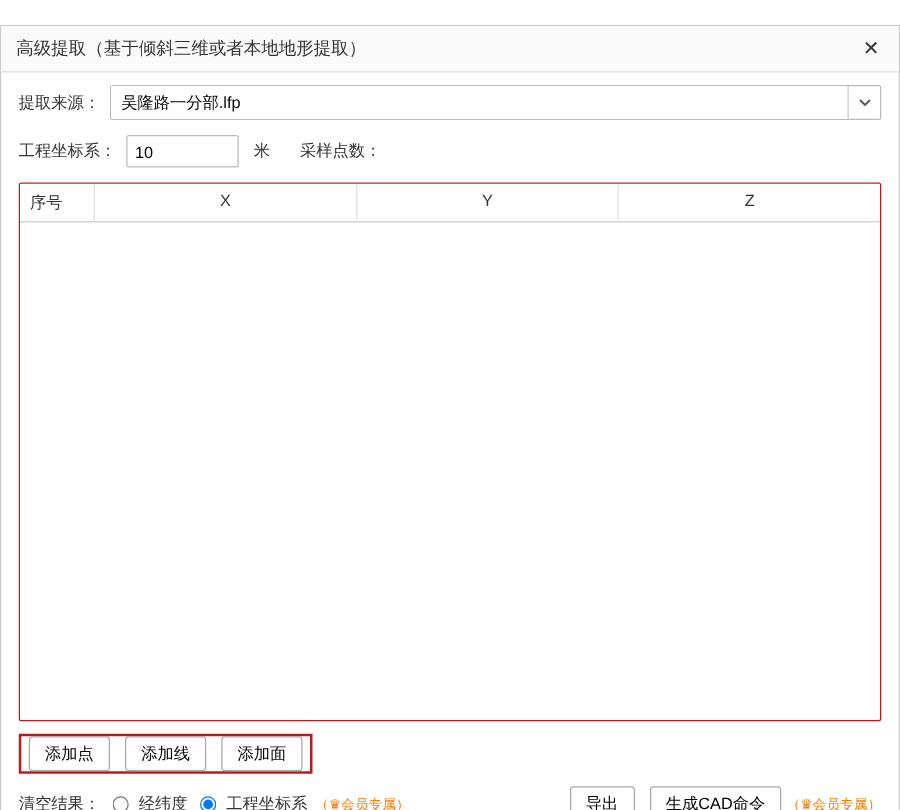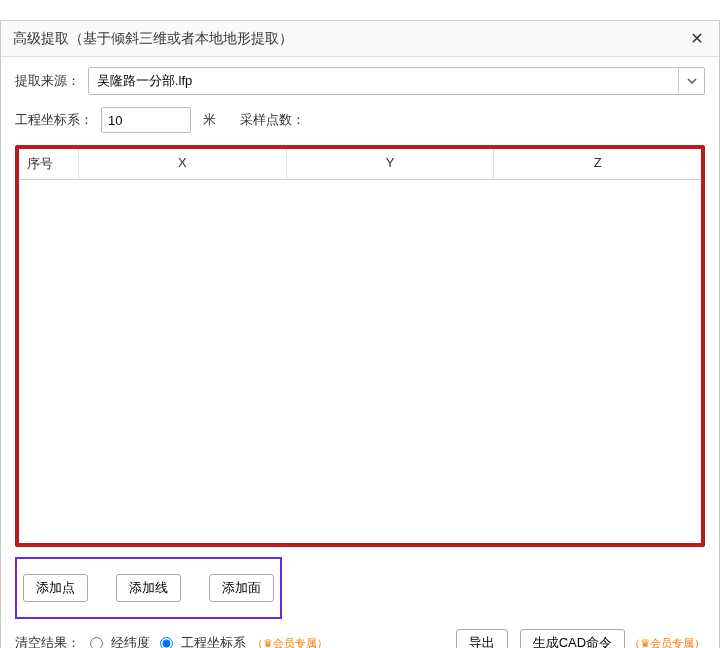--- a/index.html
+++ b/index.html
@@ -9,32 +9,32 @@
   .titlebar .title { font-size:14px; }
   .close { cursor:pointer; font-size:16px; color:#333; width:20px; text-align:center; }
   .body { flex:1; padding:10px 14px; display:flex; flex-direction:column; }
   .row { display:flex; align-items:center; margin-bottom:12px; gap:8px; }
   .row label { white-space:nowrap; }
   .combo { flex:1; display:flex; border:1px solid #bbb; border-radius:2px; height:28px; }
   .combo input { flex:1; border:none; padding:0 8px; font-size:13px; outline:none; }
   .combo .arrow { width:26px; border-left:1px solid #ccc; display:flex; align-items:center; justify-content:center; cursor:pointer; }
   .interval-input { width:90px; height:26px; border:1px solid #bbb; border-radius:2px; padding:0 6px; font-size:13px; outline:none; }
   .unit { margin:0 16px 0 4px; }
-  .table-wrap { flex:1; border:4px solid #b91c1c; border-radius:2px; overflow:hidden; }
+  .table-wrap { flex:1; border:1px solid #b91c1c; border-radius:2px; overflow:hidden; }
   .thead { display:flex; border-bottom:1px solid #ccc; background:#fff; }
   .th { padding:6px 8px; border-right:1px solid #e0e0e0; font-weight:normal; text-align:center; }
   .th.seq { width:60px; text-align:left; }
   .th.x { flex:1; }
   .th.y { flex:1; }
   .th.z { flex:1; border-right:none; }
   .tbody { height:100%; }
   .btn { border:1px solid #aaa; background:#fff; border-radius:3px; padding:4px 12px; font-size:13px; cursor:pointer; white-space:nowrap; }
   .bottom1 { display:flex; align-items:center; justify-content:space-between; margin-top:10px; }
   .bottom1 .left { display:flex; gap:12px; }
-  .highlight-box { border:2px solid #6d28d9; padding:15px 6px; display:flex; gap:28px; }
+  .highlight-box { border:2px solid #b91c1c; padding:0 6px; display:flex; gap:12px; }
   .bottom2 { display:flex; align-items:center; justify-content:space-between; margin-top:10px; flex-wrap:wrap; }
   .coord-group { display:flex; align-items:center; gap:6px; }
   .radio { margin:0 2px 0 4px; }
   .vip { color:#ff7b00; font-size:11px; }
   .right2 { display:flex; align-items:center; gap:12px; }
   .cad-btn-wrap { display:flex; align-items:center; gap:4px; }
   svg.chev { width:10px; height:10px; }
 </style>
 </head>
 <body>

